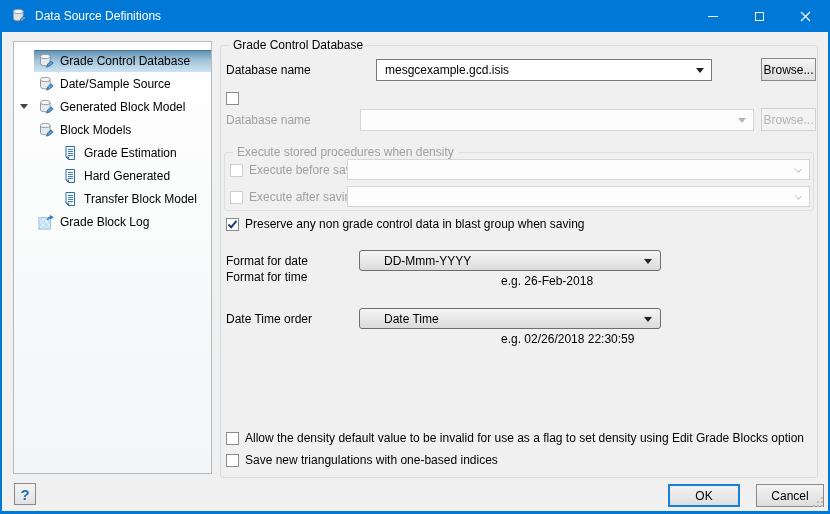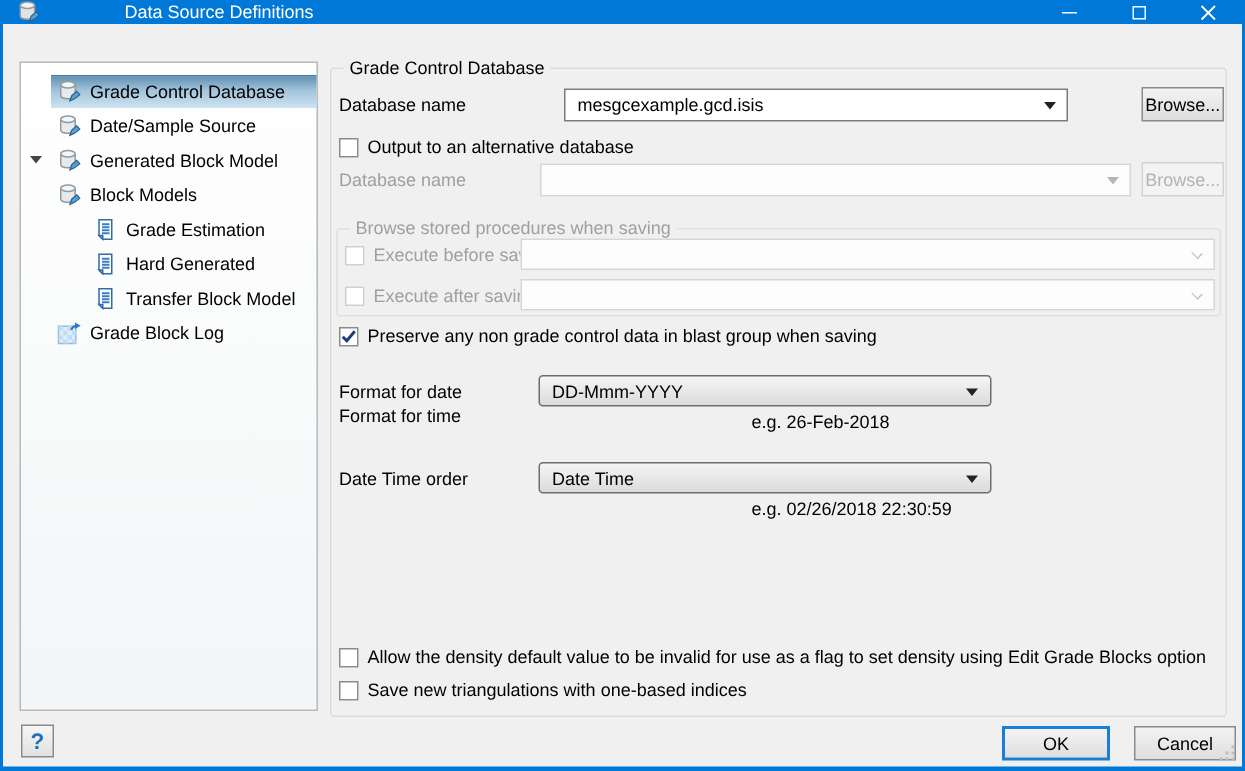--- a/index.html
+++ b/index.html
@@ -3,21 +3,21 @@
 <meta charset="utf-8">
 <style>
   html,body{margin:0;padding:0;background:#e8e8e8;}
   *{box-sizing:border-box;}
   .window{
     position:relative;width:830px;height:514px;background:#f0f0f0;
     border-left:2px solid #0078d7;border-right:2px solid #0078d7;border-bottom:3px solid #0078d7;
     font-family:"Liberation Sans",sans-serif;font-size:12px;color:#000;overflow:hidden;
   }
   
-  .titlebar{height:16px;background:#0078d7;display:flex;align-items:center;gap:48px;}
+  .titlebar{height:32px;background:#0078d7;display:flex;align-items:center;}
   .title-icon{margin-left:9px;display:flex;}
   .title-text{margin-left:8px;color:#fff;font-size:12px;}
   .win-controls{margin-left:auto;display:flex;height:32px;}
   .win-btn{width:46px;height:32px;display:flex;align-items:center;justify-content:center;}
   .glyph-min{width:10px;height:1px;background:#fff;}
   .glyph-max{width:9px;height:9px;border:1px solid #fff;}
   
   .tree{
     position:absolute;left:11px;top:41px;width:199px;height:433px;
     background:linear-gradient(#ffffff,#f3f5f6);border:1px solid #b4babf;padding-top:7px;
@@ -35,21 +35,21 @@
   .groupbox.disabled{border-color:#dddfe2;}
   .dim{color:#9f9f9f;}
   
   .abs{position:absolute;}
   .label{line-height:15px;white-space:nowrap;}
   .combo{background:#fff;border:1px solid #7a7a7a;height:22px;display:flex;align-items:center;padding:0 22px 0 8px;position:absolute;}
   .combo .arrow{position:absolute;right:7px;top:8px;width:0;height:0;border-left:4px solid transparent;border-right:4px solid transparent;border-top:5px solid #222;}
   .combo.disabled{border-color:#d6d6d6;background:#fdfdfd;}
   .combo.disabled .arrow{border-top-color:#b5b5b5;}
   .combo .chevron{position:absolute;right:8px;top:6px;width:6px;height:6px;border-right:1px solid #c3c3c3;border-bottom:1px solid #c3c3c3;transform:rotate(45deg) scale(1,.8);}
-  .fmt{background:linear-gradient(#f5f5f5,#dbdbdb);border:1px solid #6d6d6d;border-radius:3px;height:21px;position:absolute;display:flex;align-items:center;padding-left:8px;}
+  .fmt{background:linear-gradient(#f5f5f5,#dbdbdb);border:1px solid #6d6d6d;border-radius:3px;height:21px;position:absolute;display:flex;align-items:center;padding-left:24px;}
   .fmt .example{position:absolute;left:141px;margin-top:40px;}
   .fmt .arrow{position:absolute;right:8px;top:8px;width:0;height:0;border-left:4px solid transparent;border-right:4px solid transparent;border-top:5px solid #222;}
   .btn{position:absolute;background:linear-gradient(#f3f3f3,#dedede);border:1px solid #8a8a8a;display:flex;align-items:center;justify-content:center;font-size:12px;}
   .btn.disabled{background:#f3f3f3;border-color:#d2d2d2;color:#b3b3b3;}
   .btn.primary{border:2px solid #1a80d7;}
   .checkbox{position:absolute;width:13px;height:13px;background:#fff;border:1px solid #8b8b8b;display:flex;align-items:center;justify-content:center;}
   .checkbox.disabled{border-color:#cfcfcf;}
   .help-btn{position:absolute;left:12px;top:483px;width:22px;height:22px;background:linear-gradient(#f5f5f5,#e2e2e2);
     border:1px solid #8a8a8a;color:#1d6fbd;font-weight:bold;font-size:15px;display:flex;align-items:center;justify-content:center;}
   .grip{position:absolute;right:3px;bottom:2px;}
@@ -199,31 +199,30 @@
   </div>
 
   <span class="abs label" style="left:224px;top:63px;">Database name</span>
   <div class="combo" style="left:374px;top:59px;width:336px;">
     <span>mesgcexample.gcd.isis</span>
     <span class="arrow"></span>
   </div>
   <div class="btn" style="left:759px;top:58px;width:55px;height:23px;">Browse...</div>
 
   <span class="checkbox" style="left:224px;top:92px;"></span>
-  <span class="abs label" style="left:243px;top:91px;">Output to an alternative database</span>
 
   <span class="abs label dim" style="left:224px;top:113px;">Database name</span>
   <div class="combo disabled" style="left:358px;top:109px;width:394px;">
     <span></span>
     <span class="arrow"></span>
   </div>
   <div class="btn disabled" style="left:759px;top:108px;width:55px;height:23px;">Browse...</div>
 
   <div class="groupbox disabled" style="left:222px;top:152px;width:590px;height:59px;">
-    <span class="legend dim">Browse stored procedures when saving</span>
+    <span class="legend dim">Execute stored procedures when density</span>
   </div>
   <span class="checkbox disabled" style="left:228px;top:164px;"></span>
   <span class="abs label dim" style="left:247px;top:163px;">Execute before saving</span>
   <div class="combo disabled" style="left:345px;top:159px;width:463px;height:21px;">
     <span></span>
     <span class="chevron"></span>
   </div>
   <span class="checkbox disabled" style="left:228px;top:191px;"></span>
   <span class="abs label dim" style="left:247px;top:190px;">Execute after saving</span>
   <div class="combo disabled" style="left:345px;top:186px;width:463px;height:21px;">

